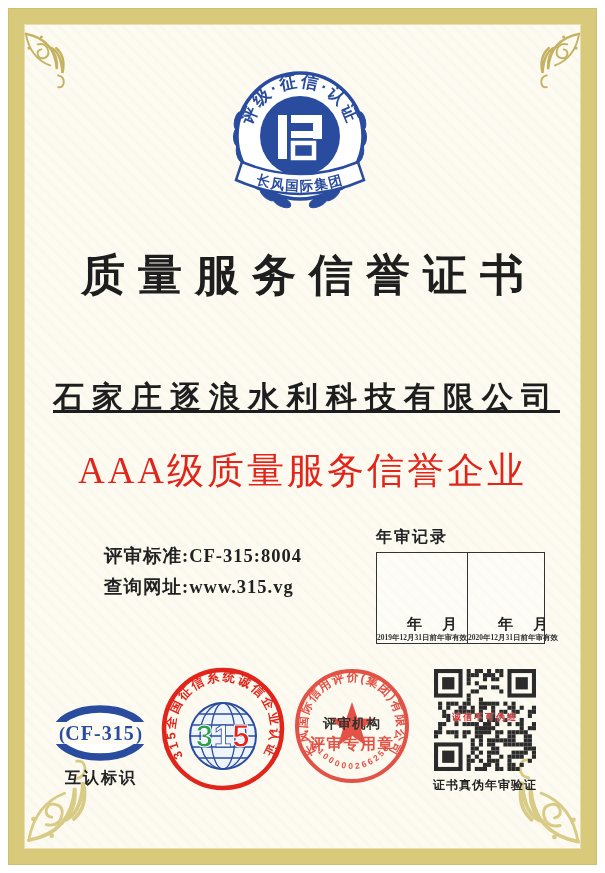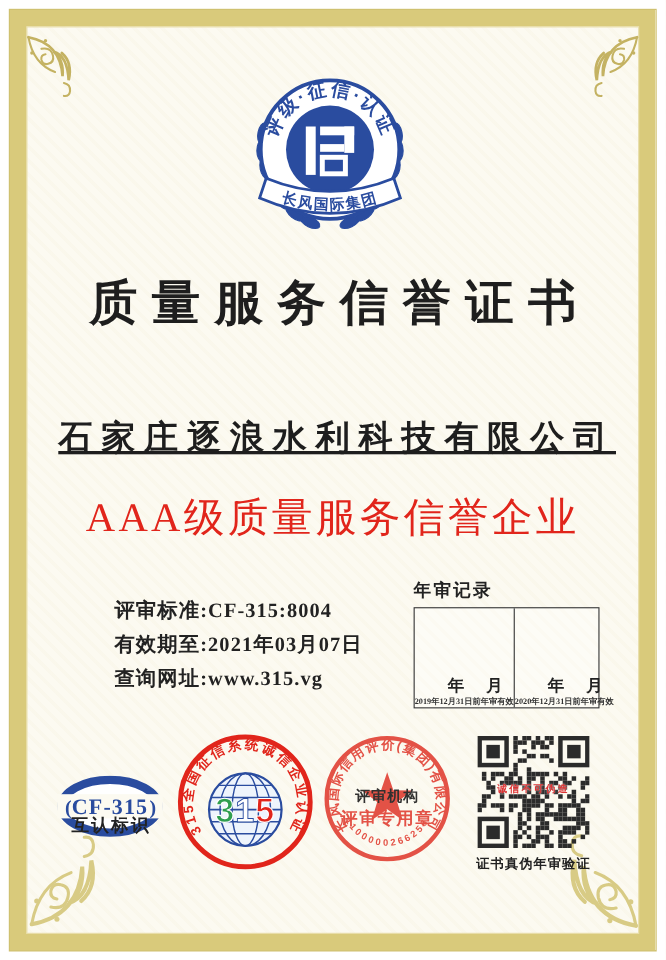--- a/index.html
+++ b/index.html
@@ -43,21 +43,21 @@
 
   .annual{position:absolute;left:376px;top:527px;width:170px;font-family:"Liberation Serif", serif;}
   .annual-title{font-size:16px;font-weight:800;color:#222;letter-spacing:2px;margin-bottom:4px;}
   .annual-box{display:flex;width:169px;height:92px;border:1.5px solid #333;box-sizing:border-box;background:rgba(255,255,255,0.35);}
   .annual-cell{flex:1;display:flex;flex-direction:column;justify-content:flex-end;box-sizing:border-box;}
   .annual-cell + .annual-cell{border-left:1.5px solid #333;}
   .ym-row{display:flex;justify-content:flex-end;gap:20px;padding:0 10px 0 0;font-size:15px;font-weight:800;color:#222;line-height:16px;}
   .cell-note{font-size:7.5px;font-weight:700;color:#333;text-align:center;line-height:11px;white-space:nowrap;transform-origin:center;}
 
   .cfoval{position:absolute;left:52px;top:705px;width:96px;height:56px;}
-  .cf-caption{position:absolute;left:46px;top:740px;width:110px;text-align:center;
+  .cf-caption{position:absolute;left:46px;top:768px;width:110px;text-align:center;
     font-family:"Liberation Serif", serif;font-size:16px;font-weight:800;color:#222;letter-spacing:2px;}
 
   .globe-wrap{position:absolute;left:160px;top:666px;width:126px;height:126px;}
   .seal-wrap{position:absolute;left:293px;top:666px;width:118px;height:120px;opacity:0.93;}
 
   .qr-wrap{position:absolute;left:434px;top:669px;width:102px;height:102px;}
   .qr-wrap svg{display:block;width:102px;height:102px;}
   .qr-overlay{
     position:absolute;left:0;top:42px;width:102px;text-align:center;
     font-size:9px;font-weight:700;color:#d33;letter-spacing:2px;
@@ -166,21 +166,20 @@
       </text>
     </svg>
   </div>
 
   <div class="cert-title">质量服务信誉证书</div>
   <div class="company-name">石家庄逐浪水利科技有限公司</div>
   <div class="award-line">AAA级质量服务信誉企业</div>
 
   <div class="details">
     <div class="detail-line"><span>评审标准:</span><span>CF-315:8004</span></div>
-    <div class="detail-line"><span>有效期至:</span><span>2021年03月07日</span></div>
     <div class="detail-line"><span>查询网址:</span><span>www.315.vg</span></div>
   </div>
 
   <div class="annual">
     <div class="annual-title">年审记录</div>
     <div class="annual-box">
       <div class="annual-cell">
         <div class="ym-row">
             <span>年</span>
             <span>月</span>

